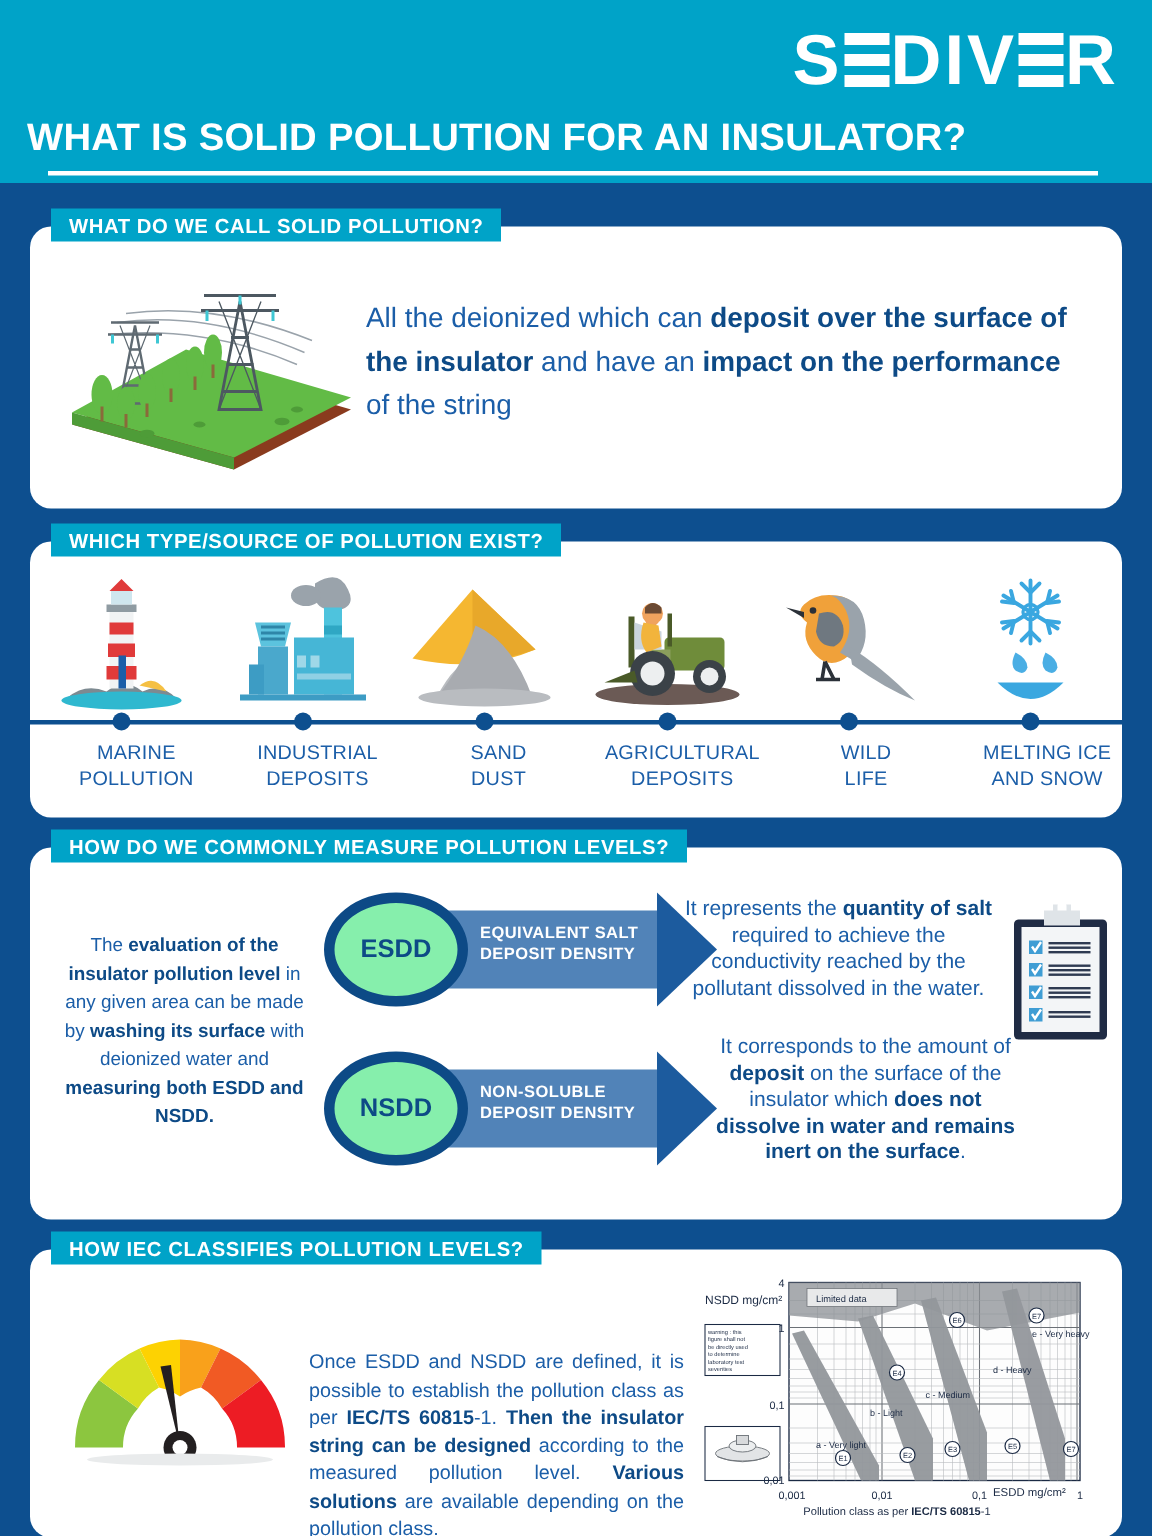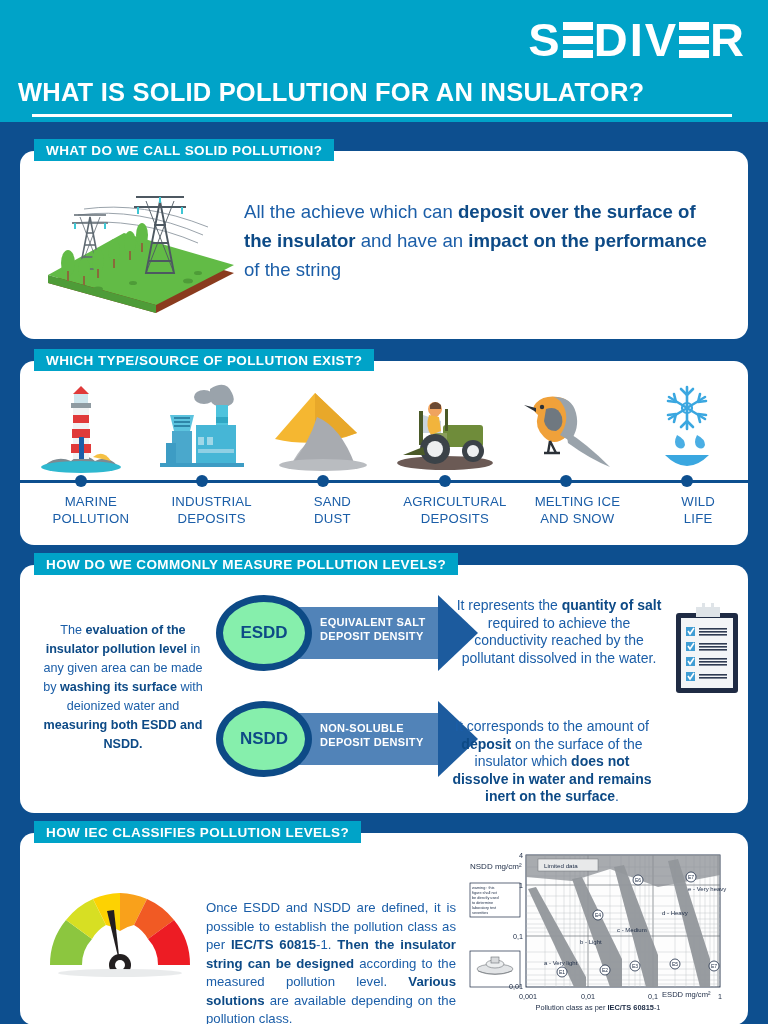--- a/index.html
+++ b/index.html
@@ -195,21 +195,21 @@
           <rect x="59" y="92" width="2" height="9" fill="#8a6a3a"></rect>
         <ellipse cx="76" cy="74" rx="6" ry="12"></ellipse>
           <rect x="75" y="82" width="2" height="9" fill="#8a6a3a"></rect>
         <ellipse cx="92" cy="66" rx="6" ry="12"></ellipse>
           <rect x="91" y="74" width="2" height="9" fill="#8a6a3a"></rect>
         <ellipse cx="104" cy="58" rx="6" ry="12"></ellipse>
           <rect x="103" y="66" width="2" height="9" fill="#8a6a3a"></rect>
       </g>
     </svg>
     <div class="s1-text">
-      <span>All the achieve which can </span><b>deposit over the surface of the insulator</b><span> and have an </span><b>impact on the performance</b><span> of the string</span>
+      <span>All the deionized which can </span><b>deposit over the surface of the insulator</b><span> and have an </span><b>impact on the performance</b><span> of the string</span>
     </div>
   </div>
 </div>
 
 <div class="section" id="sec2">
   <div class="sec-head">WHICH TYPE/SOURCE OF POLLUTION EXIST?</div>
   <div class="sec-body">
     <div class="icon-row">
       <div class="icon-cell">
         <svg width="88" height="96" viewBox="0 0 88 96">
@@ -333,26 +333,26 @@
       </div>
       <div class="label-cell">
         <div>SAND</div>
         <div>DUST</div>
       </div>
       <div class="label-cell">
         <div>AGRICULTURAL</div>
         <div>DEPOSITS</div>
       </div>
       <div class="label-cell">
+        <div>WILD</div>
+        <div>LIFE</div>
+      </div>
+      <div class="label-cell">
         <div>MELTING ICE</div>
         <div>AND SNOW</div>
-      </div>
-      <div class="label-cell">
-        <div>WILD</div>
-        <div>LIFE</div>
       </div>
     </div>
   </div>
 </div>
 
 <div class="section" id="sec3">
   <div class="sec-head">HOW DO WE COMMONLY MEASURE POLLUTION LEVELS?</div>
   <div class="sec-body">
     <div class="s3-left">
       <span>The </span><b>evaluation of the insulator pollution level</b><span> in any given area can be made by </span><b>washing its surface</b><span> with deionized water and </span><b>measuring both ESDD and NSDD.</b>
@@ -374,21 +374,21 @@
       <div class="arrow-circle">NSDD</div>
       <div class="arrow-text">
         <div>NON-SOLUBLE</div>
         <div>DEPOSIT DENSITY</div>
       </div>
     </div>
 
     <div class="s3-desc" style="left:434px; top:32px;">
       <span>It represents the </span><b>quantity of salt</b><span> required to achieve the conductivity reached by the pollutant dissolved in the water.</span>
     </div>
-    <div class="s3-desc" style="left:427px; top:124px;margin-top:29px;">
+    <div class="s3-desc" style="left:452px; top:124px;">
       <span>It corresponds to the amount of </span><b>deposit</b><span> on the surface of the insulator which </span><b>does not dissolve in water and remains inert on the surface</b><span>.</span>
     </div>
 
     <svg class="clipboard" viewBox="0 0 72 92">
       <rect x="4" y="10" width="62" height="80" rx="3" fill="#1f2b44"></rect>
       <rect x="9" y="15" width="52" height="70" fill="#f3f5f7"></rect>
       <path d="M24 4 h24 v10 h-24 z" fill="#dfe4e8"></path>
       <path d="M30 0 a6 6 0 0 1 12 0 v5 h-3 v-4 a3 3 0 0 0 -6 0 v4 h-3 z" fill="#dfe4e8"></path>
       <g>
         <rect x="14" y="24" width="9" height="9" fill="#3f9dd4"></rect>

